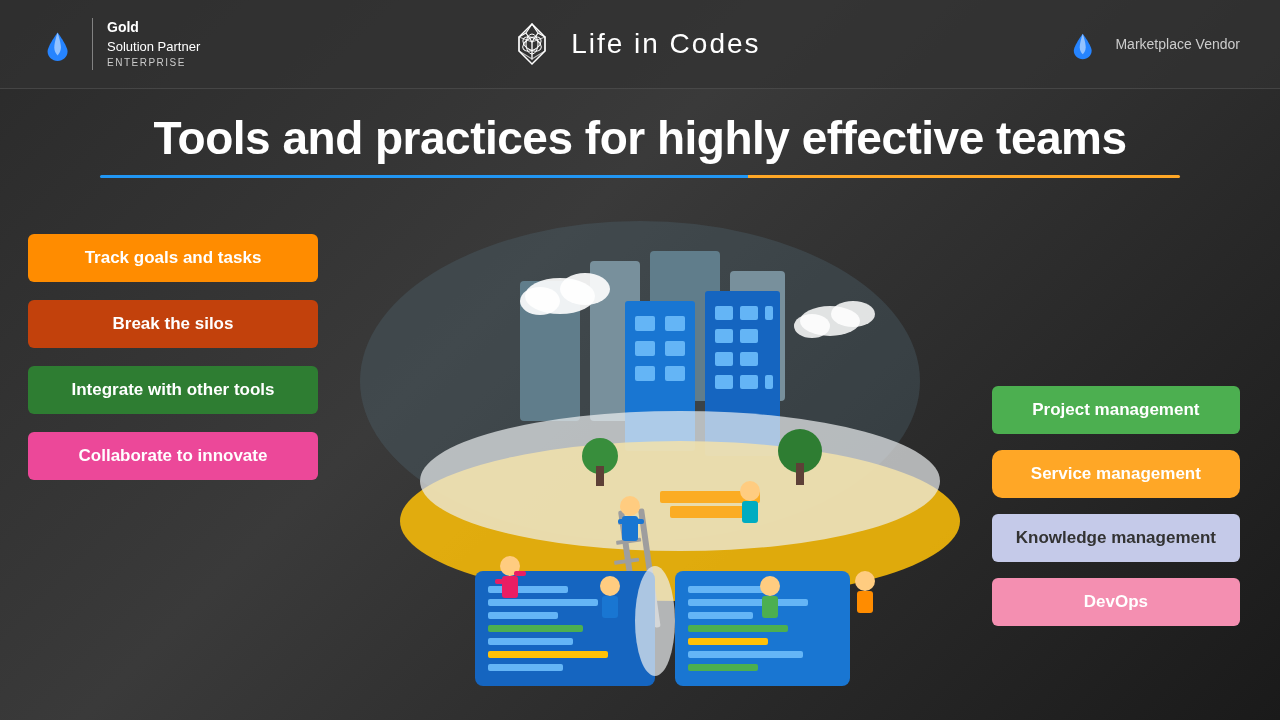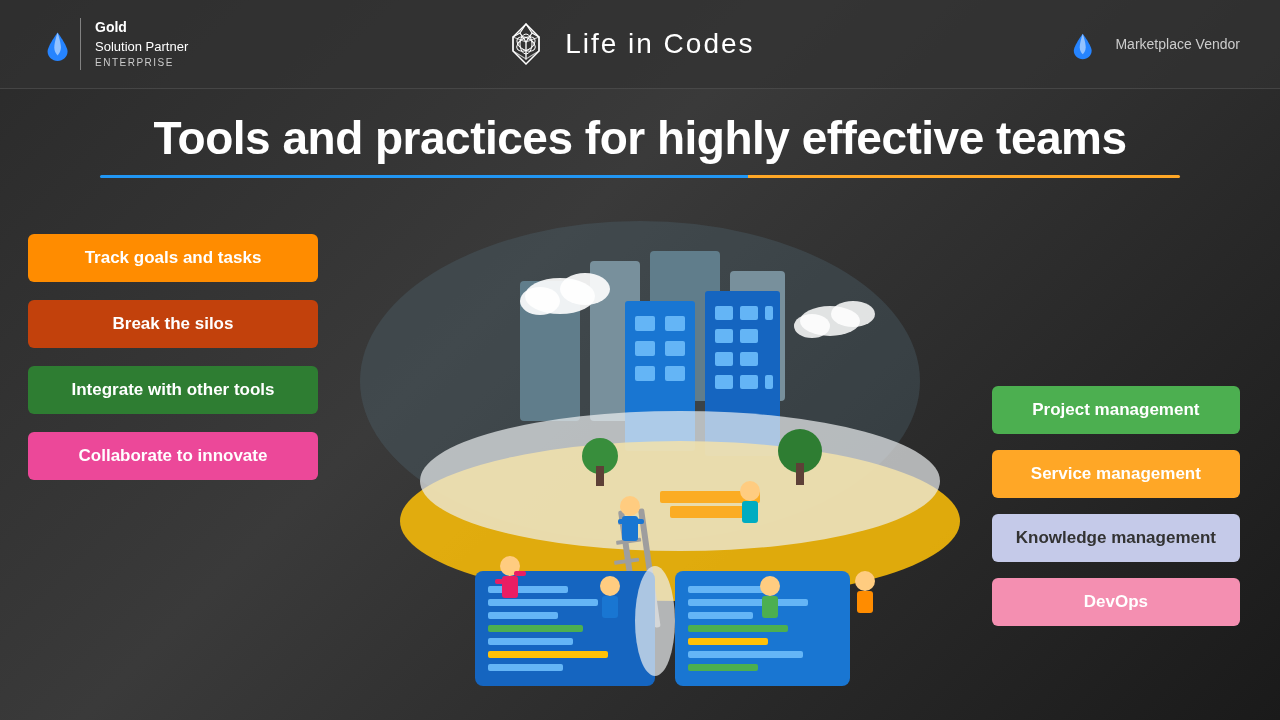--- a/index.html
+++ b/index.html
@@ -19,21 +19,21 @@
       align-items: center;
       justify-content: space-between;
       padding: 18px 40px;
       background: rgba(50,50,50,0.7);
       border-bottom: 1px solid rgba(255,255,255,0.1);
     }
 
     .header-left {
       display: flex;
       align-items: center;
-      gap: 2px;
+      gap: 14px;
     }
 
     .atlassian-logo-left {
       width: 38px;
       height: 38px;
     }
 
     .partner-text {
       border-left: 1px solid rgba(255,255,255,0.4);
       padding-left: 14px;
@@ -175,20 +175,21 @@
     }
 
     .btn-right-green {
       background: #4CAF50;
       color: white;
     }
 
     .btn-right-orange {
       background: #FFA726;
       color: white;
+      border-radius: 10px;
     }
 
     .btn-right-lavender {
       background: #C5CAE9;
       color: #333;
     }
 
     .btn-right-pink {
       background: #F48FB1;
       color: white;

